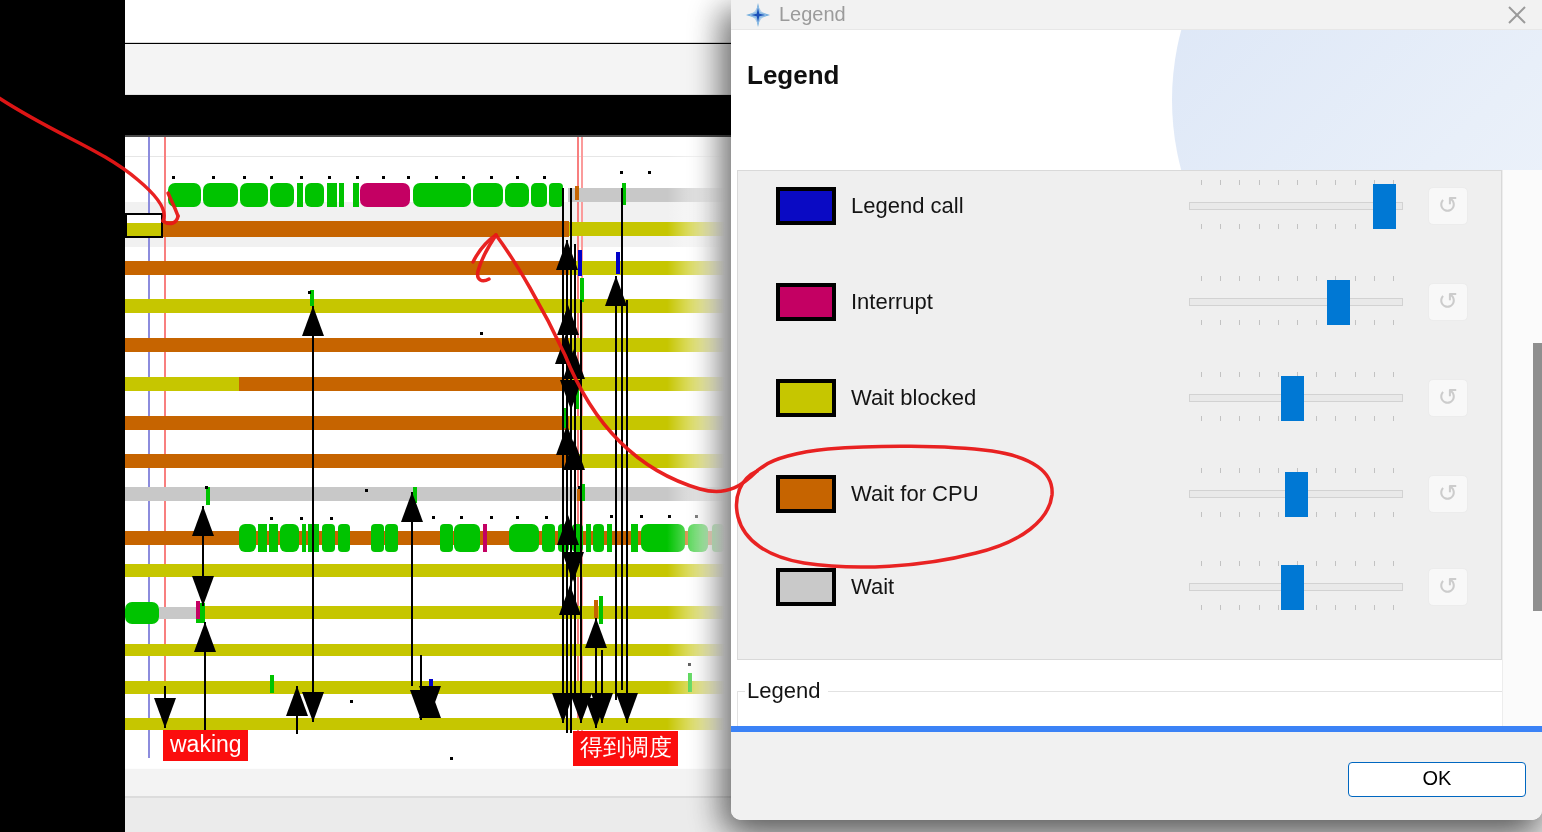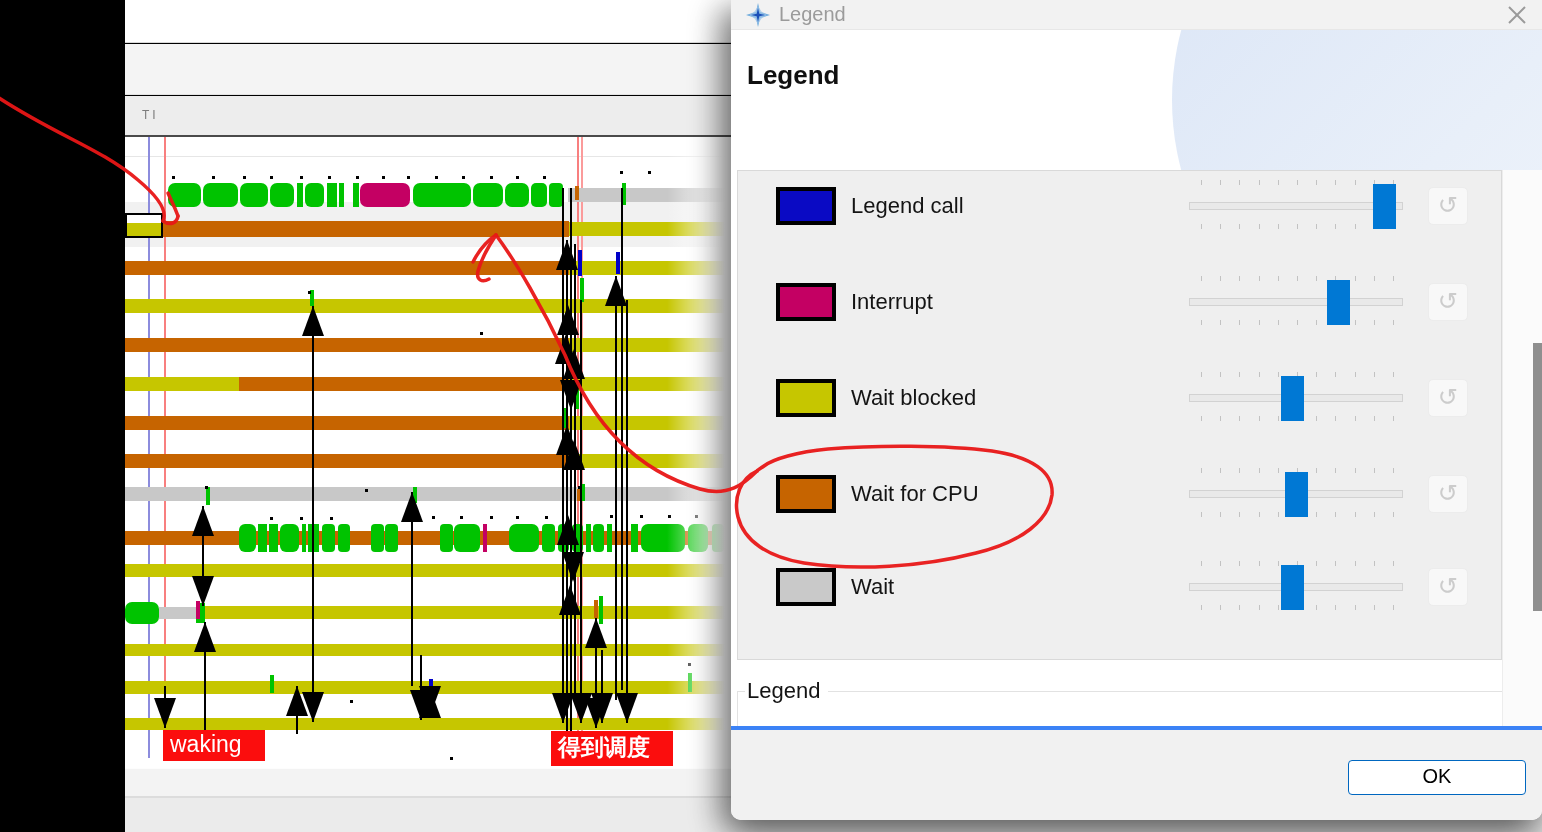--- a/index.html
+++ b/index.html
@@ -18,21 +18,21 @@
   .chart .zebra{position:absolute;left:0;top:65px;width:606px;height:45px;background:#f1f1f1;}
   .seg{position:absolute;}
   .tickmark{position:absolute;}
   .guide{position:absolute;top:0;width:2px;}
   .arrowline{position:absolute;width:2px;background:#000;}
   .ahead{position:absolute;width:0;height:0;border-left:11px solid transparent;border-right:11px solid transparent;}
   .ahead.up{border-bottom:30px solid #000;}
   .ahead.down{border-top:30px solid #000;}
   .dot{position:absolute;width:3px;height:3px;background:#000;}
   .chart-fade{position:absolute;top:0;right:0;width:64px;height:631px;background:linear-gradient(to right,rgba(255,255,255,0),#ffffff 90%);}
-  .anno-label{position:absolute;background:#fb0d0d;color:#fff;font-size:23px;padding:1px 23px 3px 7px;white-space:nowrap;}
+  .anno-label{position:absolute;background:#fb0d0d;color:#fff;font-size:23px;padding:1px 6px 3px 7px;white-space:nowrap;}
   .sel-box{position:absolute;border:2px solid #000;background:#c6c600;}
   .app-bottom{position:absolute;left:0;top:768px;width:1417px;height:64px;background:#f1f1f1;}
   .app-bottom .b1{position:absolute;left:0;top:0;width:100%;height:28px;background:#f3f3f3;border-top:1px solid #fdfdfd;}
   .app-bottom .b2{position:absolute;left:0;top:28px;width:100%;height:2px;background:#dcdcdc;}
   .app-bottom .b3{position:absolute;left:0;top:30px;width:100%;height:34px;background:#ebebeb;}
 
   
   .dialog{position:absolute;left:731px;top:0;width:811px;height:820px;background:#fff;
           border-radius:0 0 10px 10px;box-shadow:-14px 8px 30px rgba(0,0,0,.30),0 16px 34px rgba(0,0,0,.45);}
   .dlg-titlebar{position:absolute;left:0;top:0;width:100%;height:30px;background:#f2f2f2;border-bottom:1px solid #e7e7e7;}
@@ -47,40 +47,37 @@
   .lg-row{position:absolute;left:0;width:100%;height:0;}
   .lg-swatch{position:absolute;left:38px;width:60px;height:38px;border:4px solid #000;}
   .lg-label{position:absolute;left:113px;font-size:22px;color:#141414;white-space:nowrap;}
   .lg-track{position:absolute;left:451px;width:214px;height:8px;background:#e9e9e9;border:1px solid #d2d2d2;}
   .lg-thumb{position:absolute;width:23px;height:45px;background:#0078d4;}
   .lg-tick{position:absolute;width:1px;height:5px;background:#c2c2c2;}
   .lg-reset{position:absolute;left:690px;width:40px;height:38px;background:#f8f8f8;border:1px solid #ececec;border-radius:5px;
             color:#cccccc;font-size:24px;text-align:center;line-height:34px;font-family:"DejaVu Sans",sans-serif;cursor:pointer;}
   .dlg-arrows-group{position:absolute;left:6px;top:691px;width:787px;height:40px;border:1px solid #e2e2e2;border-bottom:none;}
   .dlg-arrows-label{position:absolute;left:14px;top:678px;font-size:22px;color:#141414;background:#fff;padding:0 8px 0 2px;}
-  .dlg-footer{position:absolute;left:0;top:726px;width:100%;height:94px;background:#f1f1f1;border-top:4px solid #3b82f6;border-radius:0 0 10px 10px;}
+  .dlg-footer{position:absolute;left:0;top:726px;width:100%;height:94px;background:#f1f1f1;border-top:6px solid #3b82f6;border-radius:0 0 10px 10px;}
   .ok-btn{position:absolute;left:617px;top:30px;width:178px;height:35px;background:#fff;border:1.5px solid #0067c0;border-radius:4px;
           font-size:20px;color:#000;text-align:center;line-height:31px;cursor:pointer;}
   .dlg-scroll{position:absolute;left:771px;top:170px;width:40px;height:556px;background:#fbfbfb;border-left:1px solid #ededed;}
   .dlg-scroll .thumb{position:absolute;left:30px;top:173px;width:12px;height:268px;background:#8f8f8f;}
 
   
   #redsvg{position:absolute;left:0;top:0;width:1542px;height:832px;pointer-events:none;z-index:50;}
 </style>
 </head>
 <body>
 
 <div id="stage">
 
   <div class="app">
     <div class="app-top-white"></div>
     <div class="app-top-gray"></div>
-    <div class="app-colhead">
-      <span class="colhead-label">TI</span>
-    </div>
     <div class="chart-topline"></div>
     <div class="chart" id="chart">
       <div class="rowline"></div>
       <div class="zebra"></div>
       <div class="guide" style="left: 23px; top: 0px; height: 621px; background: rgb(140, 140, 221);"></div>
         <div class="guide" style="left: 39px; top: 0px; height: 621px; background: rgb(248, 127, 127);"></div>
         <div class="guide" style="left: 452px; top: 0px; height: 605px; background: rgb(248, 127, 127);"></div>
         <div class="guide" style="left: 456px; top: 0px; height: 605px; background: rgb(251, 155, 155);"></div>
         <div class="seg" style="left: 43px; top: 46px; width: 33px; height: 24px; background: rgb(0, 195, 0); border-radius: 7px;"></div>
         <div class="seg" style="left: 78px; top: 46px; width: 35px; height: 24px; background: rgb(0, 195, 0); border-radius: 7px;"></div>
@@ -247,21 +244,21 @@
         <div class="dot" style="left: 355px; top: 195px;"></div>
         <div class="dot" style="left: 563px; top: 526px;"></div>
         <div class="dot" style="left: 325px; top: 620px;"></div>
         <div class="dot" style="left: 225px; top: 563px;"></div>
         <div class="dot" style="left: 80px; top: 349px;"></div>
         <div class="dot" style="left: 240px; top: 352px;"></div>
         <div class="dot" style="left: 453px; top: 349px;"></div>
         <div class="dot" style="left: 185px; top: 555px;"></div>
         <div class="chart-fade"></div>
     <div class="anno-label" style="left: 38px; top: 593px;">waking</div>
-        <div class="anno-label" style="left: 426px; top: 594px; font-weight: bold;">得到调度</div>
+        <div class="anno-label" style="left: 448px; top: 594px;">得到调度</div>
       </div>
     <div class="app-bottom">
       <div class="b1"></div>
         <div class="b2"></div>
         <div class="b3"></div>
     </div>
   </div>
 
   <div class="dialog">
     <div class="dlg-titlebar">

